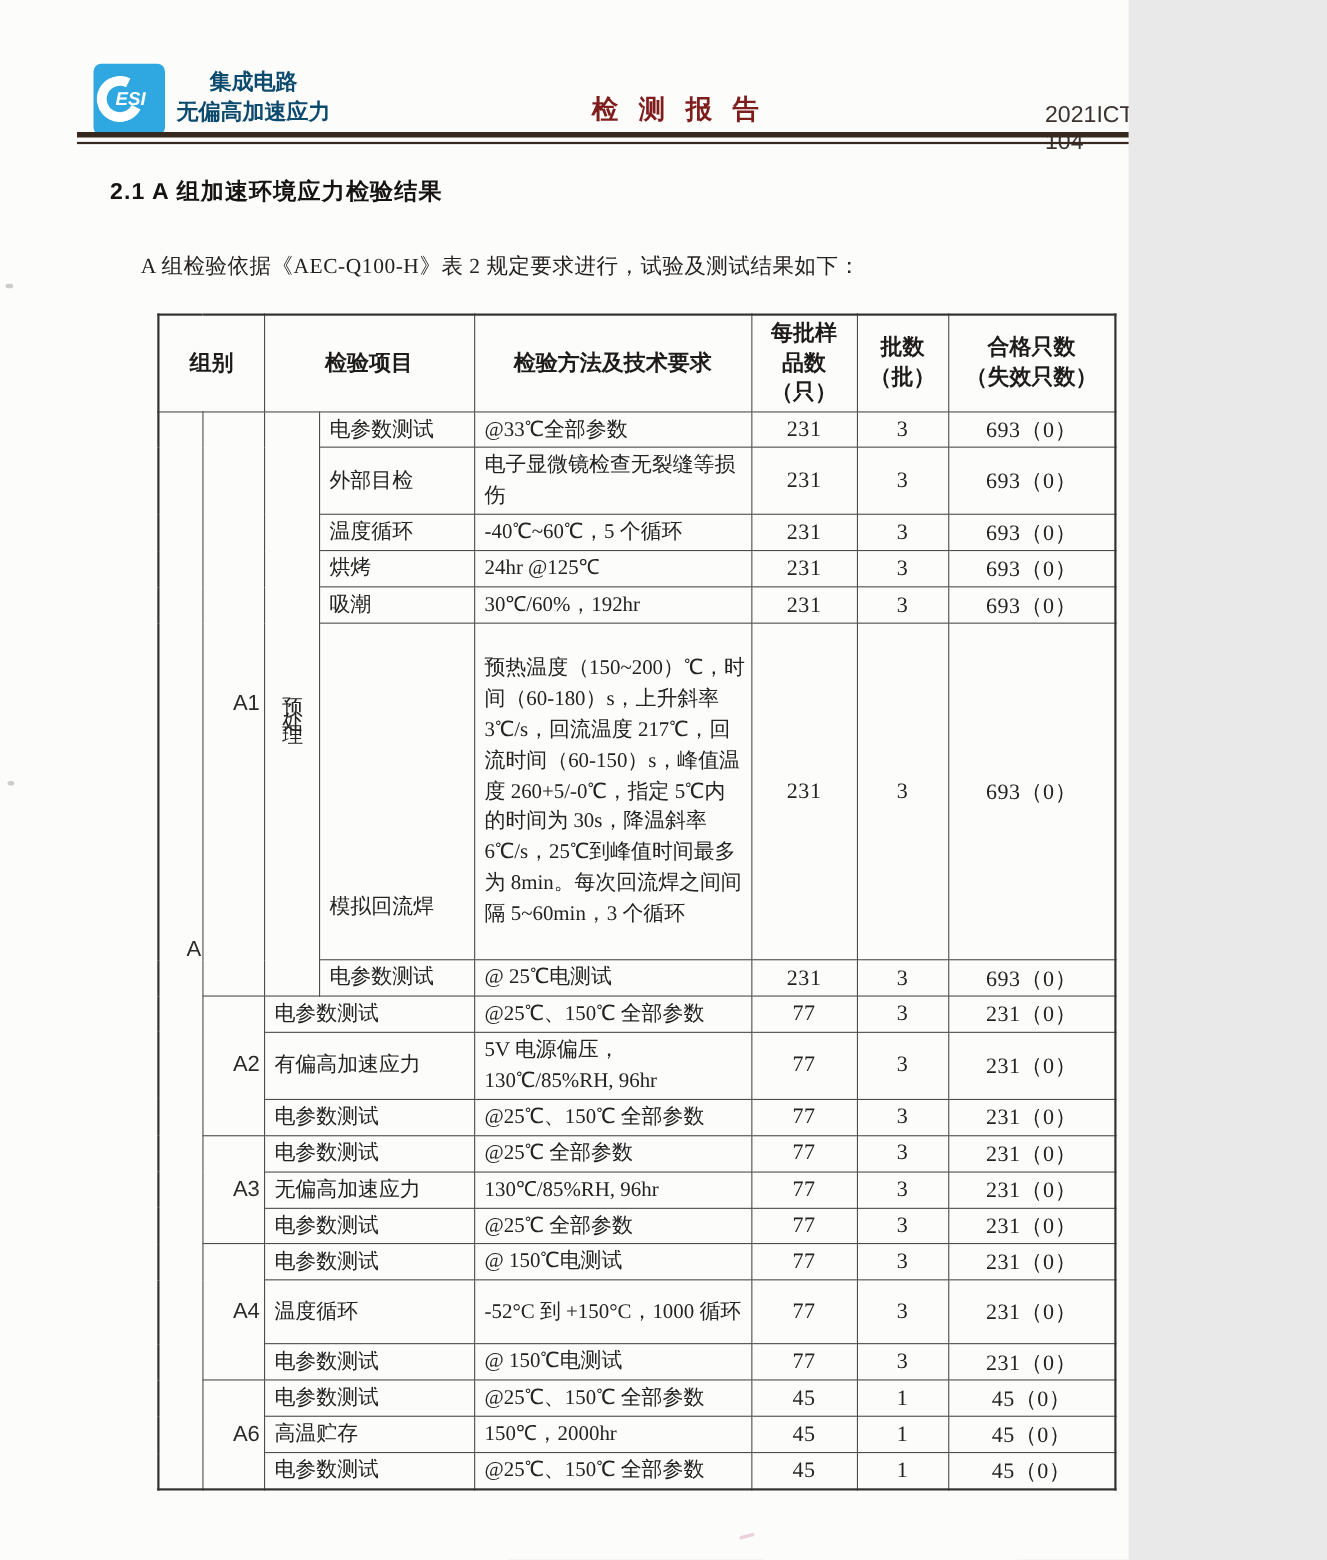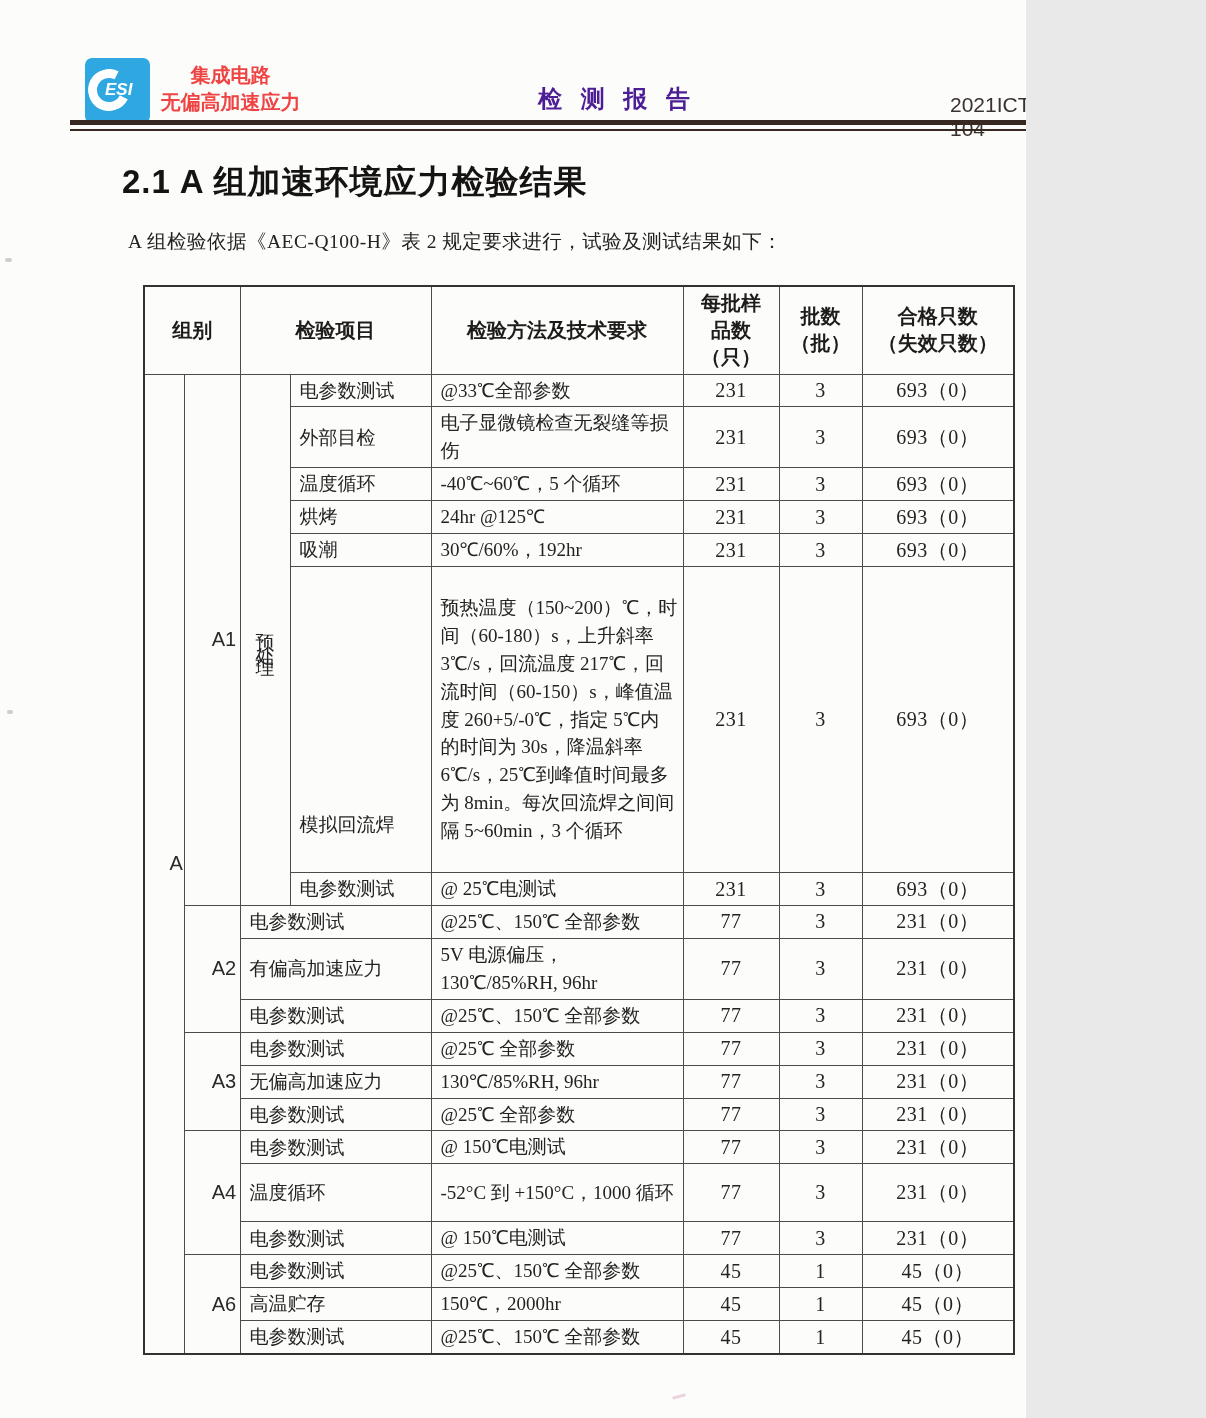--- a/index.html
+++ b/index.html
@@ -20,41 +20,41 @@
     border-right-color:transparent; transform:rotate(-18deg);
   }
   .logo-text {
     position:absolute; left:20px; top:22px;
     font-family:"Liberation Sans", sans-serif; font-weight:bold; font-style:italic;
     font-size:17px; color:#ffffff; letter-spacing:0px;
   }
   .lab-name {
     position:absolute; left:148px; top:62px; width:165px; text-align:center;
     font-family:"Liberation Sans", sans-serif; font-weight:bold;
-    font-size:20px; line-height:27px; color:#ef4444;
+    font-size:20px; line-height:27px; color:#0c4a6e;
   }
   .report-title {
     position:absolute; left:538px; top:83px;
     font-family:"Liberation Sans", sans-serif; font-weight:bold;
-    font-size:24px; letter-spacing:6px; color:#4c1d95;
+    font-size:24px; letter-spacing:6px; color:#7f1d1d;
   }
   .report-number {
     position:absolute; left:950px; top:93px;
     font-family:"Liberation Sans", sans-serif;
     font-size:21px; color:#3a322e;
   }
   .header-rule {
     position:absolute; left:70px; top:120px; width:1035px; height:11px;
     border-top:5px solid #37291f; border-bottom:2px solid #37291f;
   }
   
   .section-heading {
-    position:absolute; left:122px; top:160px;
+    position:absolute; left:100px; top:160px;
     font-family:"Liberation Sans", sans-serif; font-weight:bold;
-    font-size:33px; color:#161412; letter-spacing:1px;
+    font-size:21px; color:#161412; letter-spacing:1px;
   }
   .intro-text {
     position:absolute; left:128px; top:228px;
     font-size:19.5px; color:#242220; letter-spacing:0.5px;
   }
   
   .results-table {
     position:absolute; left:143px; top:285px;
     border-collapse:collapse; table-layout:fixed; width:870px;
     font-size:19px; color:#232323;

